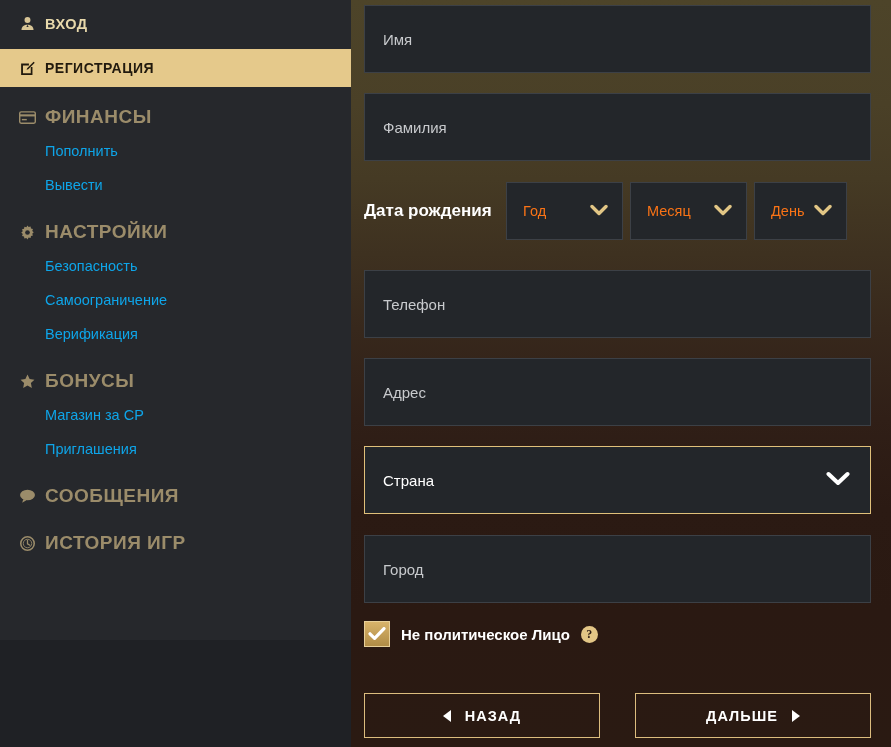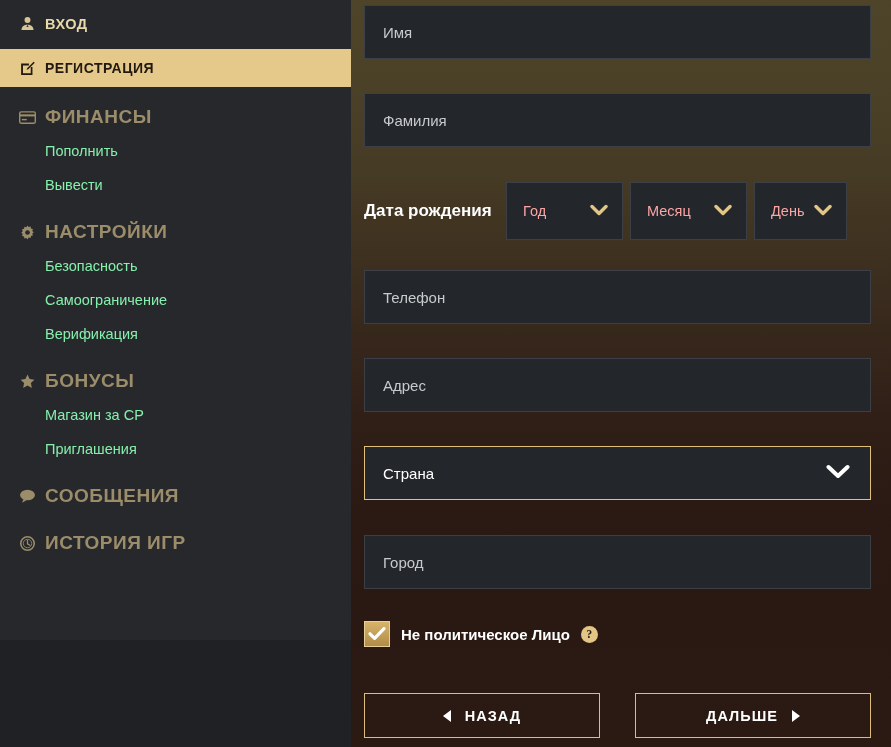--- a/index.html
+++ b/index.html
@@ -59,21 +59,21 @@
   .nav-section .label {
     color: #9b8c6a;
     font-size: 19px;
     font-weight: bold;
     letter-spacing: 0.5px;
   }
   .nav-sub {
     height: 34px;
     display: flex; align-items: center;
     padding-left: 45px;
-    color: #86efac;
+    color: #0ea5e9;
     font-size: 14.5px;
   }
   .icn { width: 18px; height: 18px; display: inline-flex; align-items: center; justify-content: center; flex: 0 0 18px; }
   .icn svg { display: block; }
 
   
   .main {
     flex: 1 1 auto;
     position: relative;
     background: linear-gradient(to bottom,
@@ -83,21 +83,21 @@
         #3e3120 34%,
         #37281c 44%,
         #301f17 56%,
         #2b1a13 68%,
         #2a1912 82%,
         #2a1a12 100%);
     padding: 0 20px;
   }
   .field {
     width: 507px;
-    height: 54px;
+    height: 68px;
     background: #23262a;
     border: 1px solid #3c4046;
     display: flex; align-items: center;
     padding-left: 18px;
     color: #c8cacd;
     font-size: 15px;
     position: absolute;
     left: 13px;
   }
   .field.highlight {
@@ -120,21 +120,21 @@
     font-size: 17px;
     font-weight: bold;
     width: 142px;
   }
   .sel {
     height: 58px;
     background: #23262a;
     border: 1px solid #3c4046;
     display: flex; align-items: center;
     padding-left: 16px;
-    color: #fca5a5;
+    color: #f97316;
     font-size: 14.5px;
     position: relative;
     margin-right: 7px;
   }
   .sel .chev { position: absolute; right: 14px; top: 50%; transform: translateY(-50%); }
   .sel.year  { width: 117px; }
   .sel.month { width: 117px; }
   .sel.day   { width: 93px; margin-right: 16px; }
 
   .check-row {

